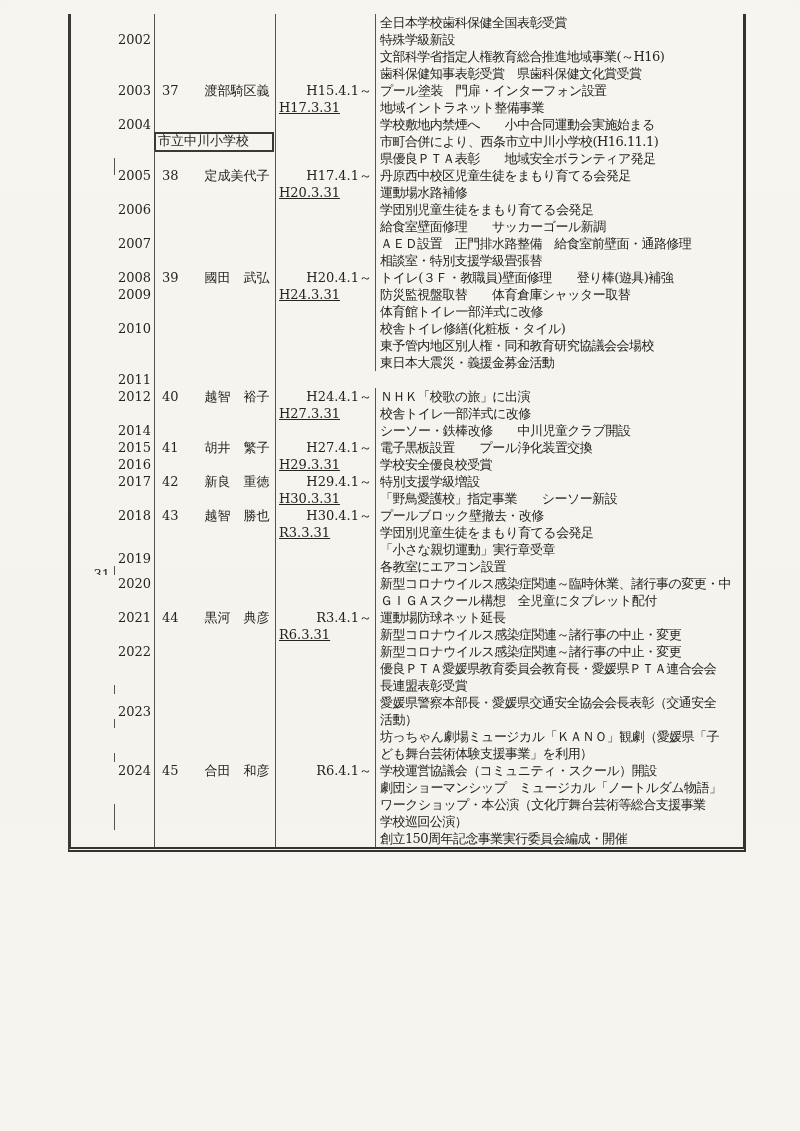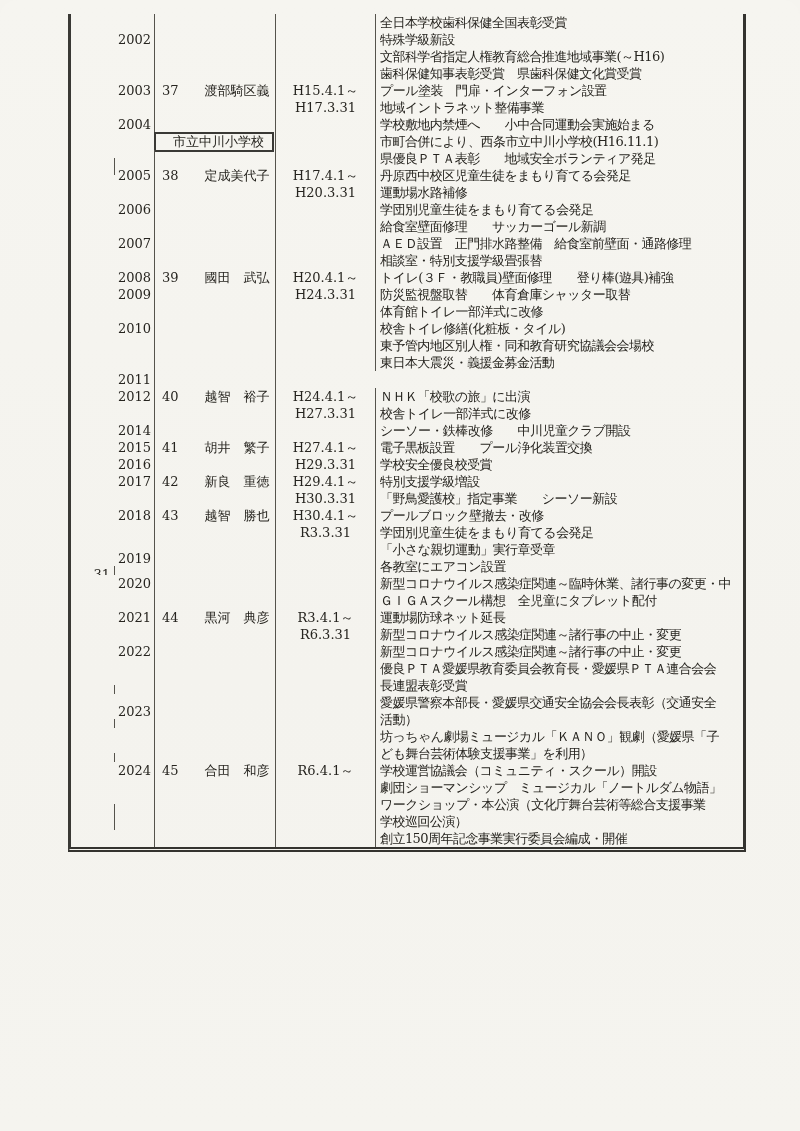--- a/index.html
+++ b/index.html
@@ -23,31 +23,31 @@
   .row{display:flex;height:17px;overflow:hidden;}
   .row.h2{height:34px;}
   .row.h3{height:51px;}
   .row.ov, .row.ov .c{overflow:visible;}
   .c{box-sizing:border-box;height:100%;border-right:1px solid #55534c;overflow:hidden;position:relative;}
   .c:last-child{border-right:none;}
   .c1{width:44px;text-align:right;padding-right:4px;margin-top:25px;}
   .c2{width:40px;text-align:center;}
   .c3{width:121px;padding-left:7px;}
   .c4{width:100px;padding:0 3px;}
-  .c4.al{text-align:center;}
-  .c4.ar{text-align:center;}
+  .c4.al{text-align:right;}
+  .c4.ar{text-align:left;text-decoration:underline;}
   .c5{width:367px;padding-left:4px;letter-spacing:-0.55px;}
   .t{width:100%;white-space:pre-line;line-height:17px;}
   .vcc{display:flex;align-items:center;}
   .c1.vcc{justify-content:flex-end;}
   .c2.vcc{justify-content:flex-start;}
   .sbox{
     position:absolute;left:-1px;top:-1px;right:1px;bottom:-2px;
     border:2px solid #3a3935;background:#f5f4ef;
-    line-height:16px;padding-left:17px;white-space:nowrap;
+    line-height:16px;padding-left:2px;white-space:nowrap;font-family:Liberation Mono, monospace;
   }
 </style>
 </head>
 <body>
 
 <div class="page">
   <div class="tbl">
       <div class="row">
         <div class="c c1"></div>
         <div class="c c2"></div>

